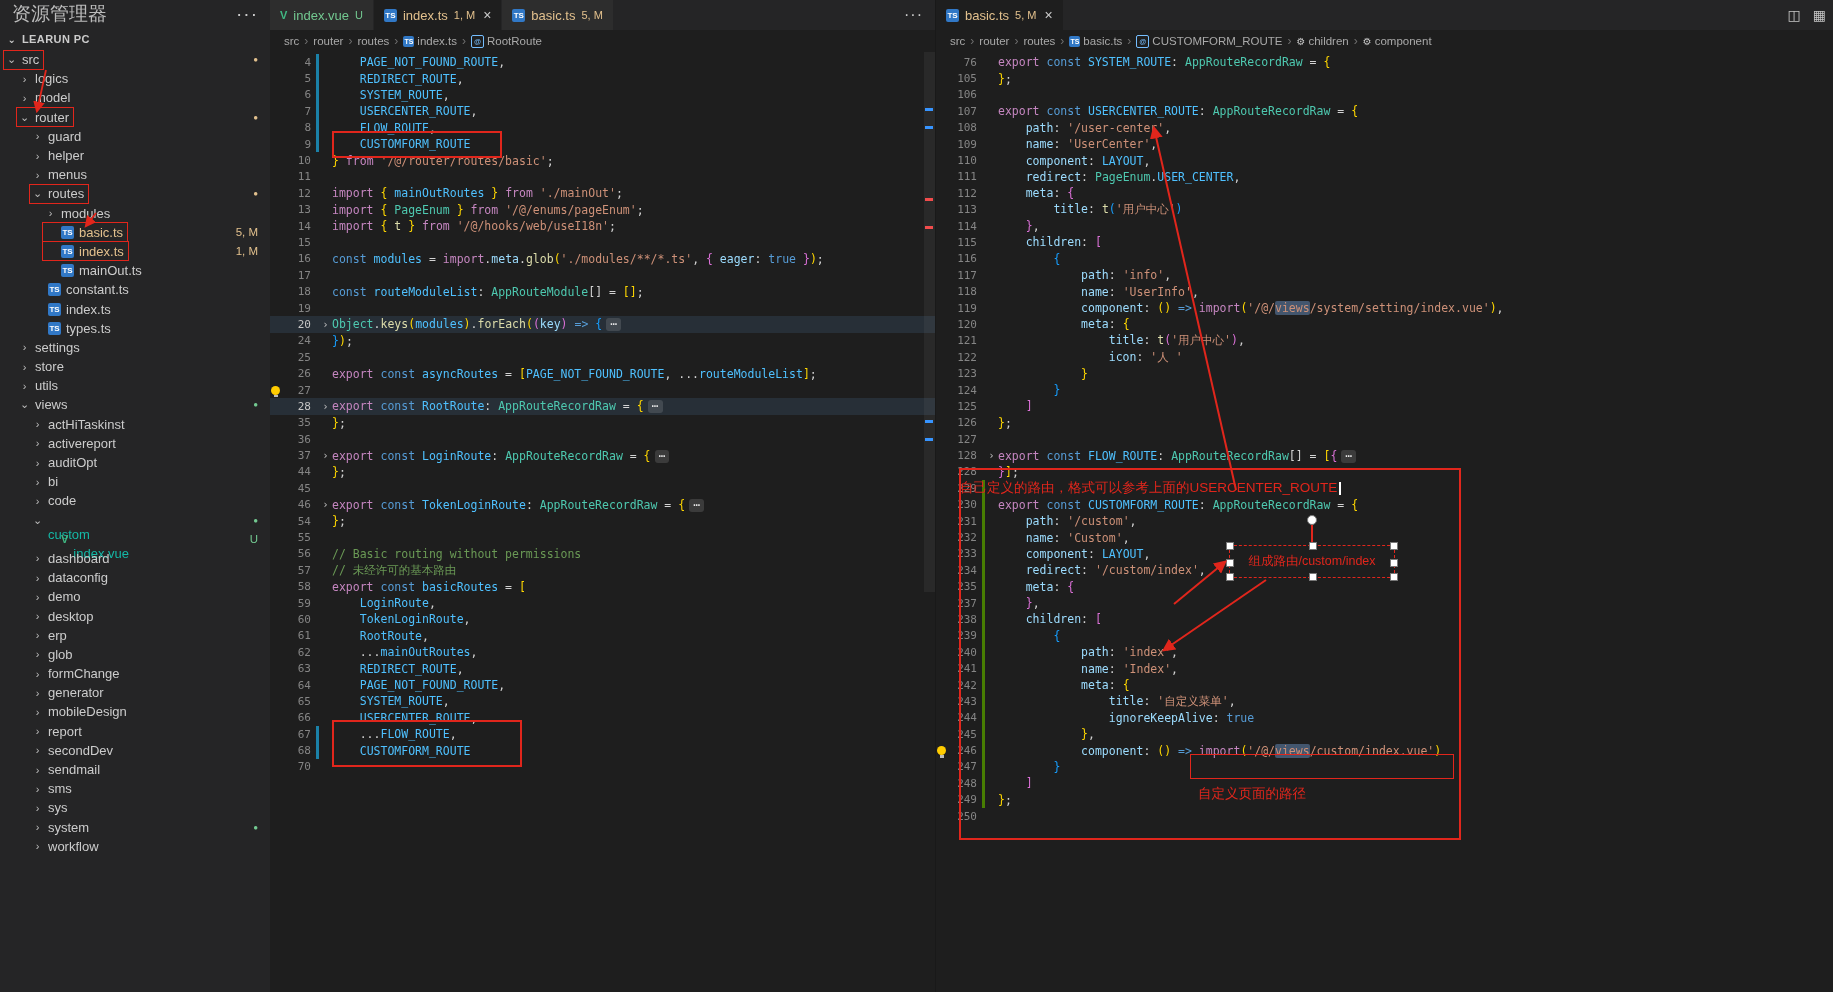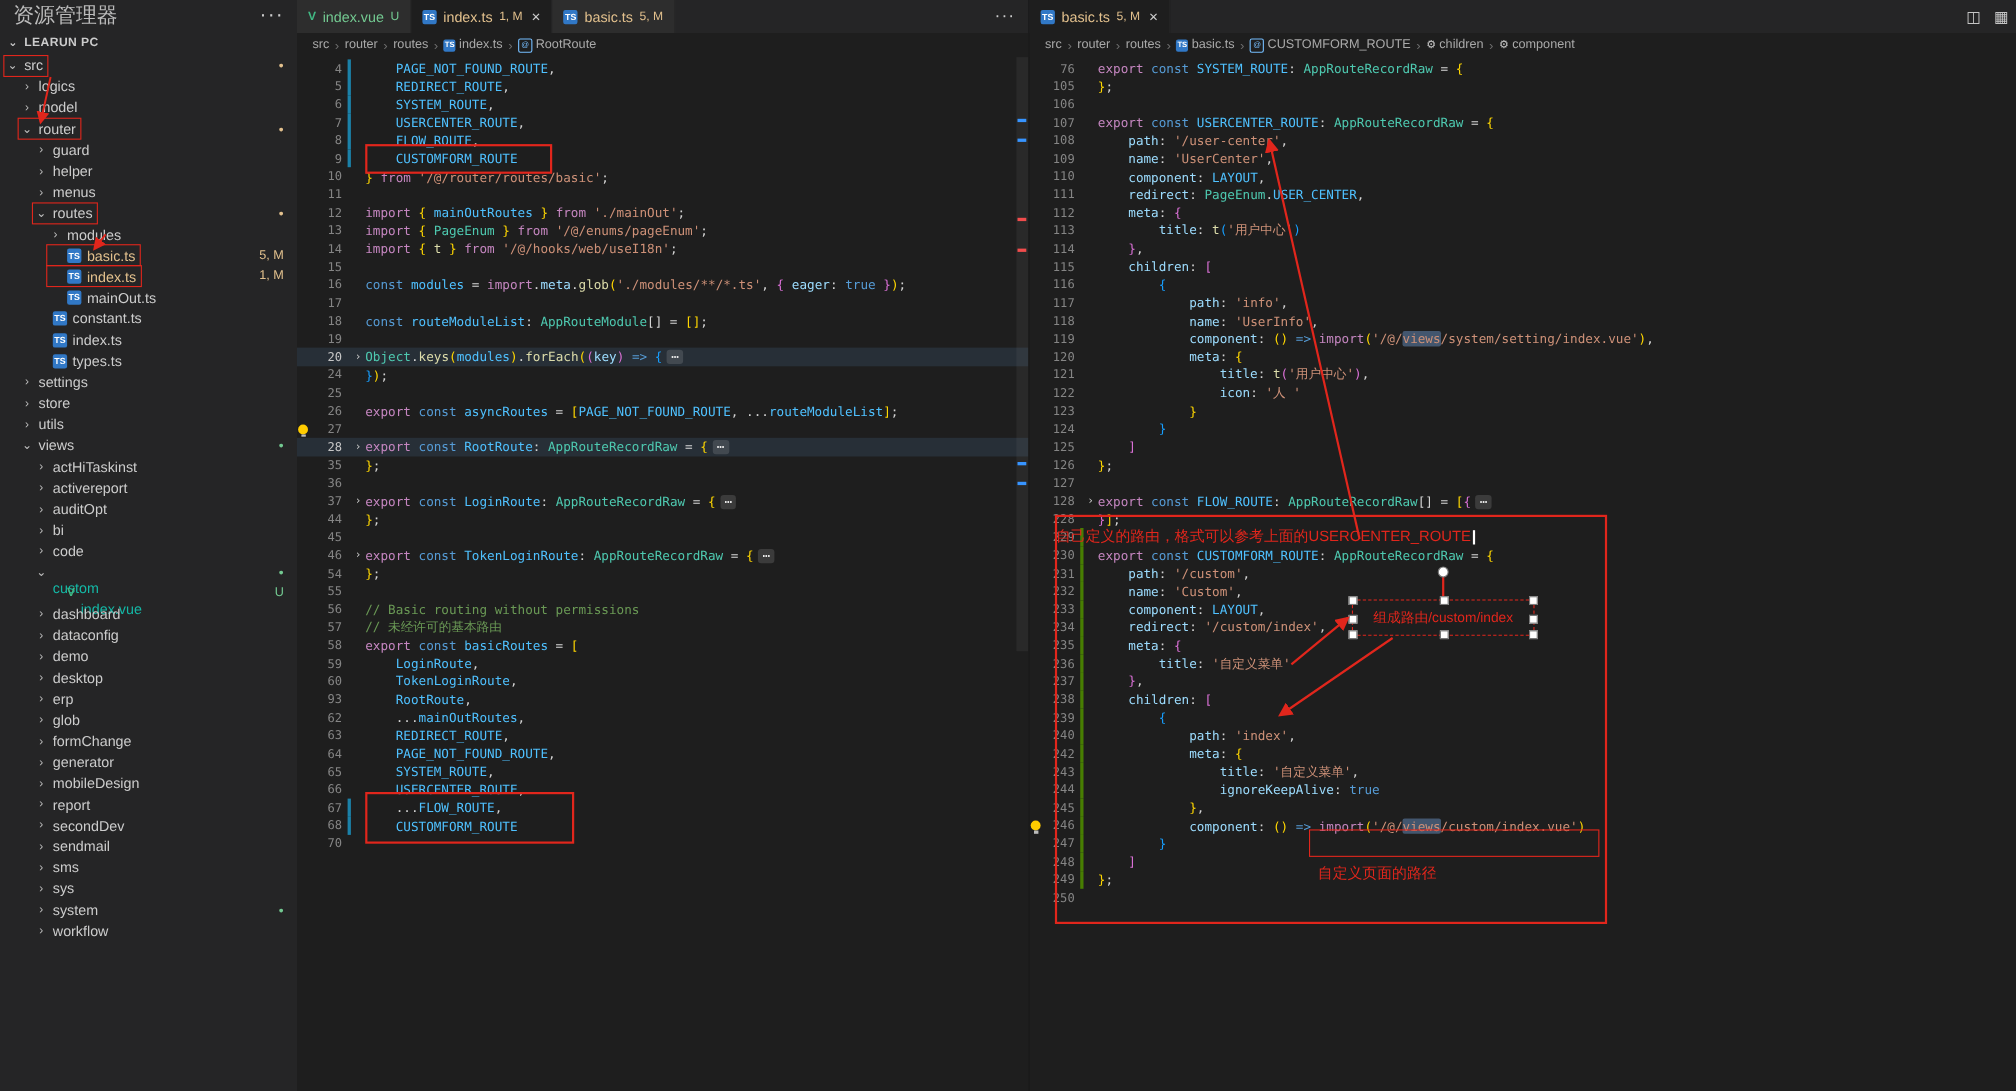--- a/index.html
+++ b/index.html
@@ -467,21 +467,21 @@
         <div class="code-line"><span class="glyph"></span><span class="lnum">44</span><span class="chgbar"></span><span class="foldc"></span><span class="ltext"><span class="tok-1">}</span><span class="tok-p">;</span></span></div>
         <div class="code-line"><span class="glyph"></span><span class="lnum">45</span><span class="chgbar"></span><span class="foldc"></span><span class="ltext"></span></div>
         <div class="code-line"><span class="glyph"></span><span class="lnum">46</span><span class="chgbar"></span><span class="foldc">›</span><span class="ltext"><span class="tok-k">export </span><span class="tok-c">const </span><span class="tok-C">TokenLoginRoute</span><span class="tok-p">: </span><span class="tok-T">AppRouteRecordRaw</span><span class="tok-p"> = </span><span class="tok-1">{</span><span class="ell">⋯</span></span></div>
         <div class="code-line"><span class="glyph"></span><span class="lnum">54</span><span class="chgbar"></span><span class="foldc"></span><span class="ltext"><span class="tok-1">}</span><span class="tok-p">;</span></span></div>
         <div class="code-line"><span class="glyph"></span><span class="lnum">55</span><span class="chgbar"></span><span class="foldc"></span><span class="ltext"></span></div>
         <div class="code-line"><span class="glyph"></span><span class="lnum">56</span><span class="chgbar"></span><span class="foldc"></span><span class="ltext"><span class="tok-m">// Basic routing without permissions</span></span></div>
         <div class="code-line"><span class="glyph"></span><span class="lnum">57</span><span class="chgbar"></span><span class="foldc"></span><span class="ltext"><span class="tok-m">// 未经许可的基本路由</span></span></div>
         <div class="code-line"><span class="glyph"></span><span class="lnum">58</span><span class="chgbar"></span><span class="foldc"></span><span class="ltext"><span class="tok-k">export </span><span class="tok-c">const </span><span class="tok-C">basicRoutes</span><span class="tok-p"> = </span><span class="tok-1">[</span></span></div>
         <div class="code-line"><span class="glyph"></span><span class="lnum">59</span><span class="chgbar"></span><span class="foldc"></span><span class="ltext"><span class="tok-p">    </span><span class="tok-C">LoginRoute</span><span class="tok-p">,</span></span></div>
         <div class="code-line"><span class="glyph"></span><span class="lnum">60</span><span class="chgbar"></span><span class="foldc"></span><span class="ltext"><span class="tok-p">    </span><span class="tok-C">TokenLoginRoute</span><span class="tok-p">,</span></span></div>
-        <div class="code-line"><span class="glyph"></span><span class="lnum">93</span><span class="chgbar"></span><span class="foldc"></span><span class="ltext"><span class="tok-p">    </span><span class="tok-C">RootRoute</span><span class="tok-p">,</span></span></div>
+        <div class="code-line"><span class="glyph"></span><span class="lnum">61</span><span class="chgbar"></span><span class="foldc"></span><span class="ltext"><span class="tok-p">    </span><span class="tok-C">RootRoute</span><span class="tok-p">,</span></span></div>
         <div class="code-line"><span class="glyph"></span><span class="lnum">62</span><span class="chgbar"></span><span class="foldc"></span><span class="ltext"><span class="tok-p">    ...</span><span class="tok-C">mainOutRoutes</span><span class="tok-p">,</span></span></div>
         <div class="code-line"><span class="glyph"></span><span class="lnum">63</span><span class="chgbar"></span><span class="foldc"></span><span class="ltext"><span class="tok-p">    </span><span class="tok-C">REDIRECT_ROUTE</span><span class="tok-p">,</span></span></div>
         <div class="code-line"><span class="glyph"></span><span class="lnum">64</span><span class="chgbar"></span><span class="foldc"></span><span class="ltext"><span class="tok-p">    </span><span class="tok-C">PAGE_NOT_FOUND_ROUTE</span><span class="tok-p">,</span></span></div>
         <div class="code-line"><span class="glyph"></span><span class="lnum">65</span><span class="chgbar"></span><span class="foldc"></span><span class="ltext"><span class="tok-p">    </span><span class="tok-C">SYSTEM_ROUTE</span><span class="tok-p">,</span></span></div>
         <div class="code-line"><span class="glyph"></span><span class="lnum">66</span><span class="chgbar"></span><span class="foldc"></span><span class="ltext"><span class="tok-p">    </span><span class="tok-C">USERCENTER_ROUTE</span><span class="tok-p">,</span></span></div>
         <div class="code-line"><span class="glyph"></span><span class="lnum">67</span><span class="chgbar chg-mod"></span><span class="foldc"></span><span class="ltext"><span class="tok-p">    ...</span><span class="tok-C">FLOW_ROUTE</span><span class="tok-p">,</span></span></div>
         <div class="code-line"><span class="glyph"></span><span class="lnum">68</span><span class="chgbar chg-mod"></span><span class="foldc"></span><span class="ltext"><span class="tok-p">    </span><span class="tok-C">CUSTOMFORM_ROUTE</span></span></div>
         <div class="code-line"><span class="glyph"></span><span class="lnum">70</span><span class="chgbar"></span><span class="foldc"></span><span class="ltext"></span></div>
       </div>
 
@@ -572,25 +572,25 @@
         <div class="code-line"><span class="glyph"></span><span class="lnum">127</span><span class="chgbar"></span><span class="foldc"></span><span class="ltext"></span></div>
         <div class="code-line"><span class="glyph"></span><span class="lnum">128</span><span class="chgbar"></span><span class="foldc">›</span><span class="ltext"><span class="tok-k">export </span><span class="tok-c">const </span><span class="tok-C">FLOW_ROUTE</span><span class="tok-p">: </span><span class="tok-T">AppRouteRecordRaw</span><span class="tok-p">[] = </span><span class="tok-1">[</span><span class="tok-2">{</span><span class="ell">⋯</span></span></div>
         <div class="code-line"><span class="glyph"></span><span class="lnum">228</span><span class="chgbar"></span><span class="foldc"></span><span class="ltext"><span class="tok-2">}</span><span class="tok-1">]</span><span class="tok-p">;</span></span></div>
         <div class="code-line"><span class="glyph"></span><span class="lnum">229</span><span class="chgbar chg-add"></span><span class="foldc"></span><span class="ltext"></span></div>
         <div class="code-line"><span class="glyph"></span><span class="lnum">230</span><span class="chgbar chg-add"></span><span class="foldc"></span><span class="ltext"><span class="tok-k">export </span><span class="tok-c">const </span><span class="tok-C">CUSTOMFORM_ROUTE</span><span class="tok-p">: </span><span class="tok-T">AppRouteRecordRaw</span><span class="tok-p"> = </span><span class="tok-1">{</span></span></div>
         <div class="code-line"><span class="glyph"></span><span class="lnum">231</span><span class="chgbar chg-add"></span><span class="foldc"></span><span class="ltext"><span class="tok-v">    path</span><span class="tok-p">: </span><span class="tok-s">'/custom'</span><span class="tok-p">,</span></span></div>
         <div class="code-line"><span class="glyph"></span><span class="lnum">232</span><span class="chgbar chg-add"></span><span class="foldc"></span><span class="ltext"><span class="tok-v">    name</span><span class="tok-p">: </span><span class="tok-s">'Custom'</span><span class="tok-p">,</span></span></div>
         <div class="code-line"><span class="glyph"></span><span class="lnum">233</span><span class="chgbar chg-add"></span><span class="foldc"></span><span class="ltext"><span class="tok-v">    component</span><span class="tok-p">: </span><span class="tok-C">LAYOUT</span><span class="tok-p">,</span></span></div>
         <div class="code-line"><span class="glyph"></span><span class="lnum">234</span><span class="chgbar chg-add"></span><span class="foldc"></span><span class="ltext"><span class="tok-v">    redirect</span><span class="tok-p">: </span><span class="tok-s">'/custom/index'</span><span class="tok-p">,</span></span></div>
         <div class="code-line"><span class="glyph"></span><span class="lnum">235</span><span class="chgbar chg-add"></span><span class="foldc"></span><span class="ltext"><span class="tok-v">    meta</span><span class="tok-p">: </span><span class="tok-2">{</span></span></div>
-        <div class="code-line"><span class="glyph"></span><span class="lnum">236</span><span class="chgbar chg-add"></span><span class="foldc"></span><span class="ltext"><span class="tok-v">        title</span><span class="tok-p">: </span><span class="tok-s">'自定义菜单'</span></span></div>
         <div class="code-line"><span class="glyph"></span><span class="lnum">237</span><span class="chgbar chg-add"></span><span class="foldc"></span><span class="ltext"><span class="tok-2">    }</span><span class="tok-p">,</span></span></div>
         <div class="code-line"><span class="glyph"></span><span class="lnum">238</span><span class="chgbar chg-add"></span><span class="foldc"></span><span class="ltext"><span class="tok-v">    children</span><span class="tok-p">: </span><span class="tok-2">[</span></span></div>
         <div class="code-line"><span class="glyph"></span><span class="lnum">239</span><span class="chgbar chg-add"></span><span class="foldc"></span><span class="ltext"><span class="tok-3">        {</span></span></div>
         <div class="code-line"><span class="glyph"></span><span class="lnum">240</span><span class="chgbar chg-add"></span><span class="foldc"></span><span class="ltext"><span class="tok-v">            path</span><span class="tok-p">: </span><span class="tok-s">'index'</span><span class="tok-p">,</span></span></div>
+        <div class="code-line"><span class="glyph"></span><span class="lnum">241</span><span class="chgbar chg-add"></span><span class="foldc"></span><span class="ltext"><span class="tok-v">            name</span><span class="tok-p">: </span><span class="tok-s">'Index'</span><span class="tok-p">,</span></span></div>
         <div class="code-line"><span class="glyph"></span><span class="lnum">242</span><span class="chgbar chg-add"></span><span class="foldc"></span><span class="ltext"><span class="tok-v">            meta</span><span class="tok-p">: </span><span class="tok-1">{</span></span></div>
         <div class="code-line"><span class="glyph"></span><span class="lnum">243</span><span class="chgbar chg-add"></span><span class="foldc"></span><span class="ltext"><span class="tok-v">                title</span><span class="tok-p">: </span><span class="tok-s">'自定义菜单'</span><span class="tok-p">,</span></span></div>
         <div class="code-line"><span class="glyph"></span><span class="lnum">244</span><span class="chgbar chg-add"></span><span class="foldc"></span><span class="ltext"><span class="tok-v">                ignoreKeepAlive</span><span class="tok-p">: </span><span class="tok-c">true</span></span></div>
         <div class="code-line"><span class="glyph"></span><span class="lnum">245</span><span class="chgbar chg-add"></span><span class="foldc"></span><span class="ltext"><span class="tok-1">            }</span><span class="tok-p">,</span></span></div>
         <div class="code-line"><span class="glyph"><span class="bulb"></span></span><span class="lnum">246</span><span class="chgbar chg-add"></span><span class="foldc"></span><span class="ltext"><span class="tok-v">            component</span><span class="tok-p">: </span><span class="tok-1">()</span><span class="tok-c"> =&gt; </span><span class="tok-k">import</span><span class="tok-1">(</span><span class="tok-s">'/@/</span><span class="tok-S">views</span><span class="tok-s">/custom/index.vue'</span><span class="tok-1">)</span></span></div>
         <div class="code-line"><span class="glyph"></span><span class="lnum">247</span><span class="chgbar chg-add"></span><span class="foldc"></span><span class="ltext"><span class="tok-3">        }</span></span></div>
         <div class="code-line"><span class="glyph"></span><span class="lnum">248</span><span class="chgbar chg-add"></span><span class="foldc"></span><span class="ltext"><span class="tok-2">    ]</span></span></div>
         <div class="code-line"><span class="glyph"></span><span class="lnum">249</span><span class="chgbar chg-add"></span><span class="foldc"></span><span class="ltext"><span class="tok-1">}</span><span class="tok-p">;</span></span></div>
         <div class="code-line"><span class="glyph"></span><span class="lnum">250</span><span class="chgbar"></span><span class="foldc"></span><span class="ltext"></span></div>
       </div>

